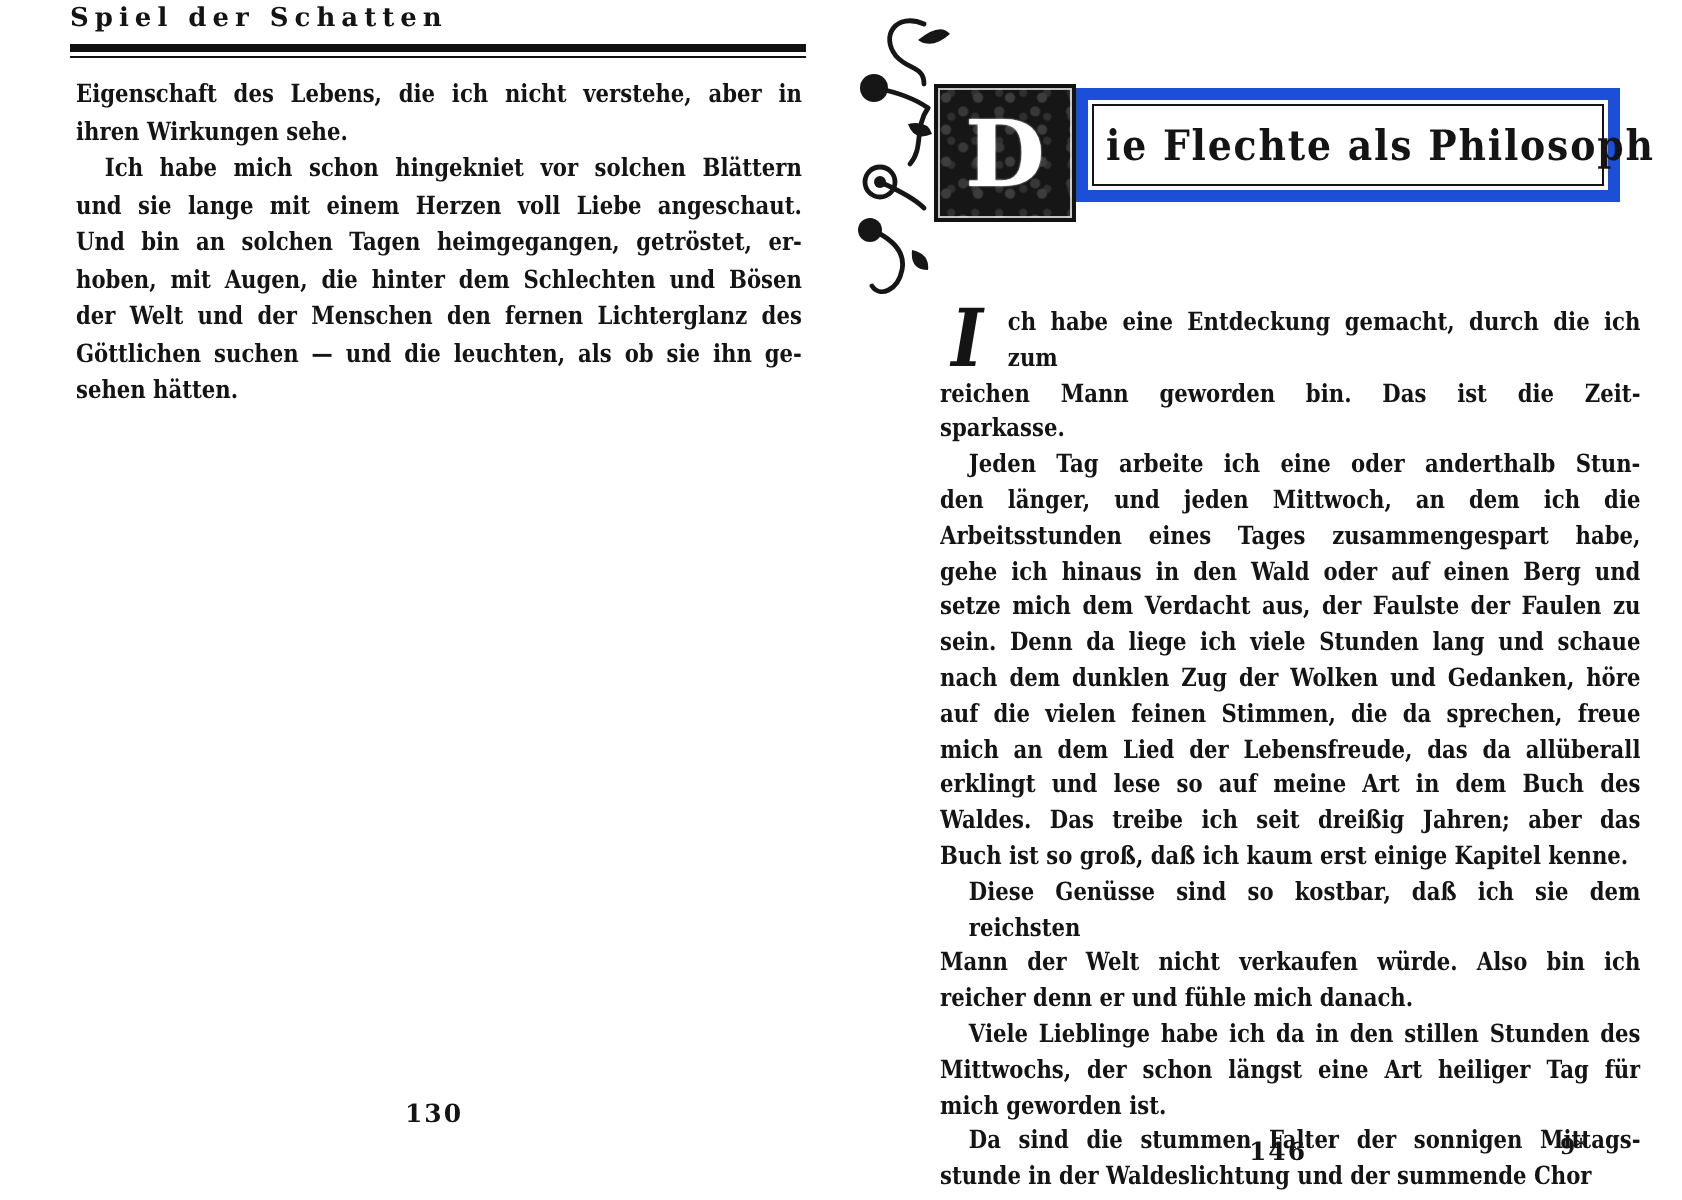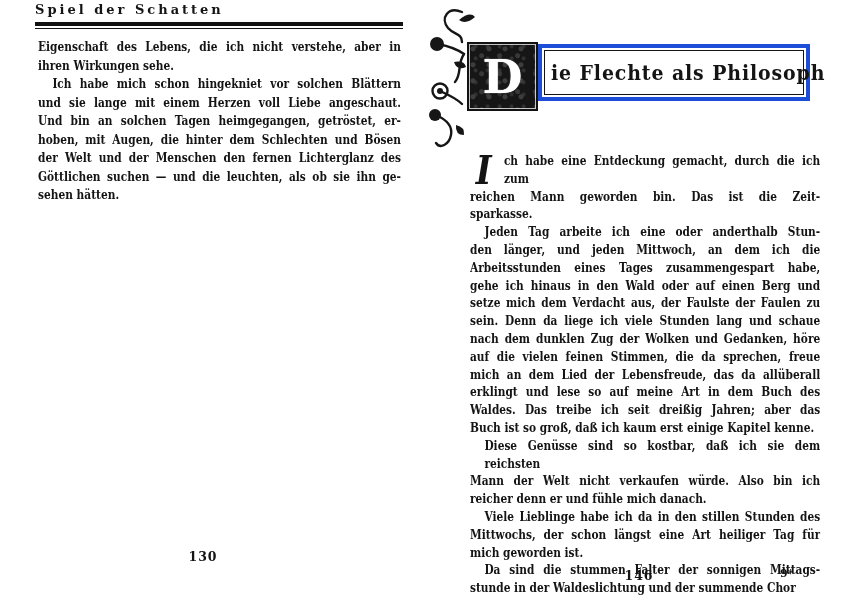--- a/index.html
+++ b/index.html
@@ -59,21 +59,21 @@
     width: 32px;
     margin: 1px 8px 0 0;
     text-align: center;
   }
 
   .page-number {
     font-size: 12.5px; font-weight: 700;
     text-align: center;
     letter-spacing: 1px;
   }
-  #left-pagenum  { left: 158px; top: 549px; width: 90px; text-align: center; }
+  #left-pagenum  { left: 172px; top: 549px; width: 90px; text-align: center; }
   #right-pagenum { left: 594px; top: 568px; width: 90px; }
   #signature-mark {
     left: 780px; top: 567px; width: 30px;
     font-size: 11px; font-weight: 700;
   }
 
   
   #ornament { left: 426px; top: 2px; width: 50px; height: 152px; }
 
   #initial-block {
@@ -92,21 +92,21 @@
   .initial-letter {
     color: #ffffff;
     font-size: 46px; font-weight: 700;
     line-height: 1;
     text-shadow: 0 0 1px #fff;
   }
 
   #title-box {
     left: 538px; top: 44px; width: 272px; height: 57px;
     box-sizing: border-box;
-    border: 4px solid #1d4ed8;
+    border: 6px solid #1d4ed8;
     box-shadow: inset 0 0 0 2px #ffffff, inset 0 0 0 3px #141414;
     display: flex; align-items: center;
     background: #ffffff;
   }
   .title-text {
     font-size: 21px; font-weight: 700;
     letter-spacing: 1px;
     white-space: nowrap;
     padding-left: 10px;
     transform: scaleX(0.9);

